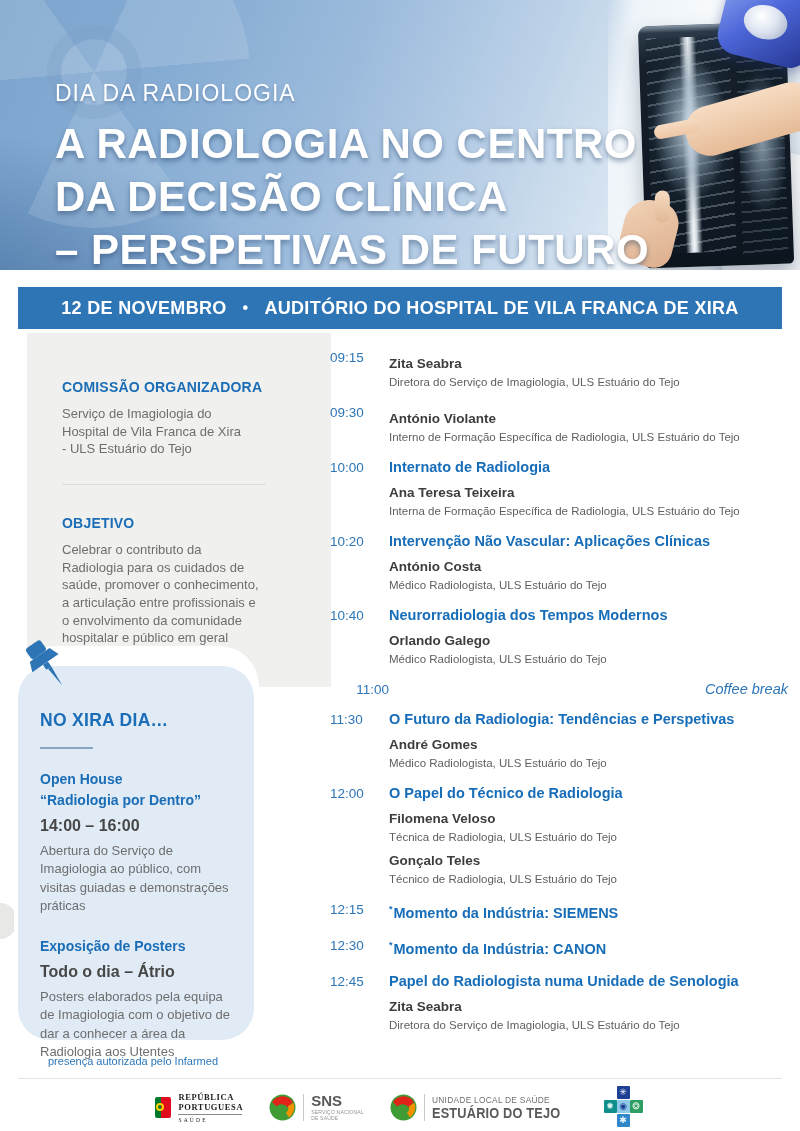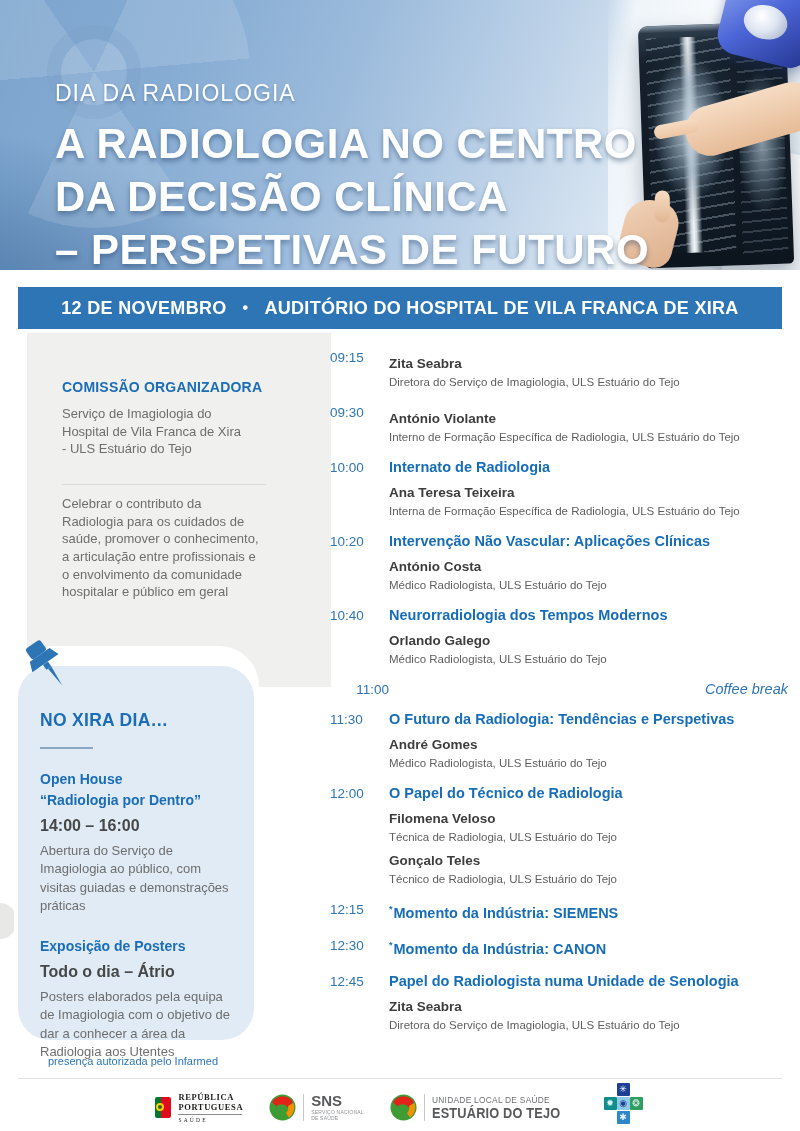--- a/index.html
+++ b/index.html
@@ -93,21 +93,21 @@
   .stitle{font-size:14.5px;font-weight:700;color:#176db8;line-height:19px;}
   .stitle sup{font-size:9px;vertical-align:super;margin-right:1px;}
   .stitle.italic{font-weight:400;font-style:italic;color:#2e76b6;}
   .sname{font-size:13.5px;font-weight:700;color:#3d3d3d;line-height:18px;margin-top:7px;}
   .srole{font-size:11.5px;color:#5f5f5f;line-height:16px;margin-top:1px;}
 
   
   .authorized{position:absolute;left:48px;top:1055px;font-size:11px;color:#2e76b6;}
   .footer-rule{position:absolute;left:18px;top:1078px;width:764px;border-top:1px solid #e3e3e3;}
   .logos{position:absolute;left:0;top:1083px;width:800px;height:48px;
-    display:flex;justify-content:center;gap:26px;}
+    display:flex;align-items:center;justify-content:center;gap:26px;}
   .lg{display:flex;align-items:center;gap:7px;}
   .flag{position:relative;width:16px;height:21px;border-radius:2px;
     background:linear-gradient(90deg,#00792f 0 38%, #e00b1c 38% 100%);}
   .flag::after{content:"";position:absolute;left:1px;top:6px;width:8px;height:8px;border-radius:50%;
     border:2px solid #ffd200;box-sizing:border-box;}
   .rep-txt{font-family:"Liberation Serif",serif;color:#1d1d1b;}
   .rep-line{font-size:8.5px;font-weight:700;letter-spacing:.6px;line-height:10px;}
   .rep-rule{border-top:1px solid #8a8a8a;width:64px;margin:2px 0 2px;}
   .rep-sub{font-size:5.5px;letter-spacing:2.2px;}
   .vdiv{width:1px;height:27px;background:#c9c9c9;}
@@ -155,20 +155,21 @@
     <span>AUDITÓRIO DO HOSPITAL DE VILA FRANCA DE XIRA</span>
   </div>
 
   <aside class="gray-card">
     <div class="inner">
       <h2 class="side-h">COMISSÃO ORGANIZADORA</h2>
       <p class="side-p">Serviço de Imagiologia do
 Hospital de Vila Franca de Xira
 - ULS Estuário do Tejo</p>
       <hr class="side-rule">
+      <h2 class="side-h obj-h">OBJETIVO</h2>
       <p class="side-p">Celebrar o contributo da
 Radiologia para os cuidados de
 saúde, promover o conhecimento,
 a articulação entre profissionais e
 o envolvimento da comunidade
 hospitalar e público em geral</p>
     </div>
   </aside>
 
   <div class="notch"></div>

